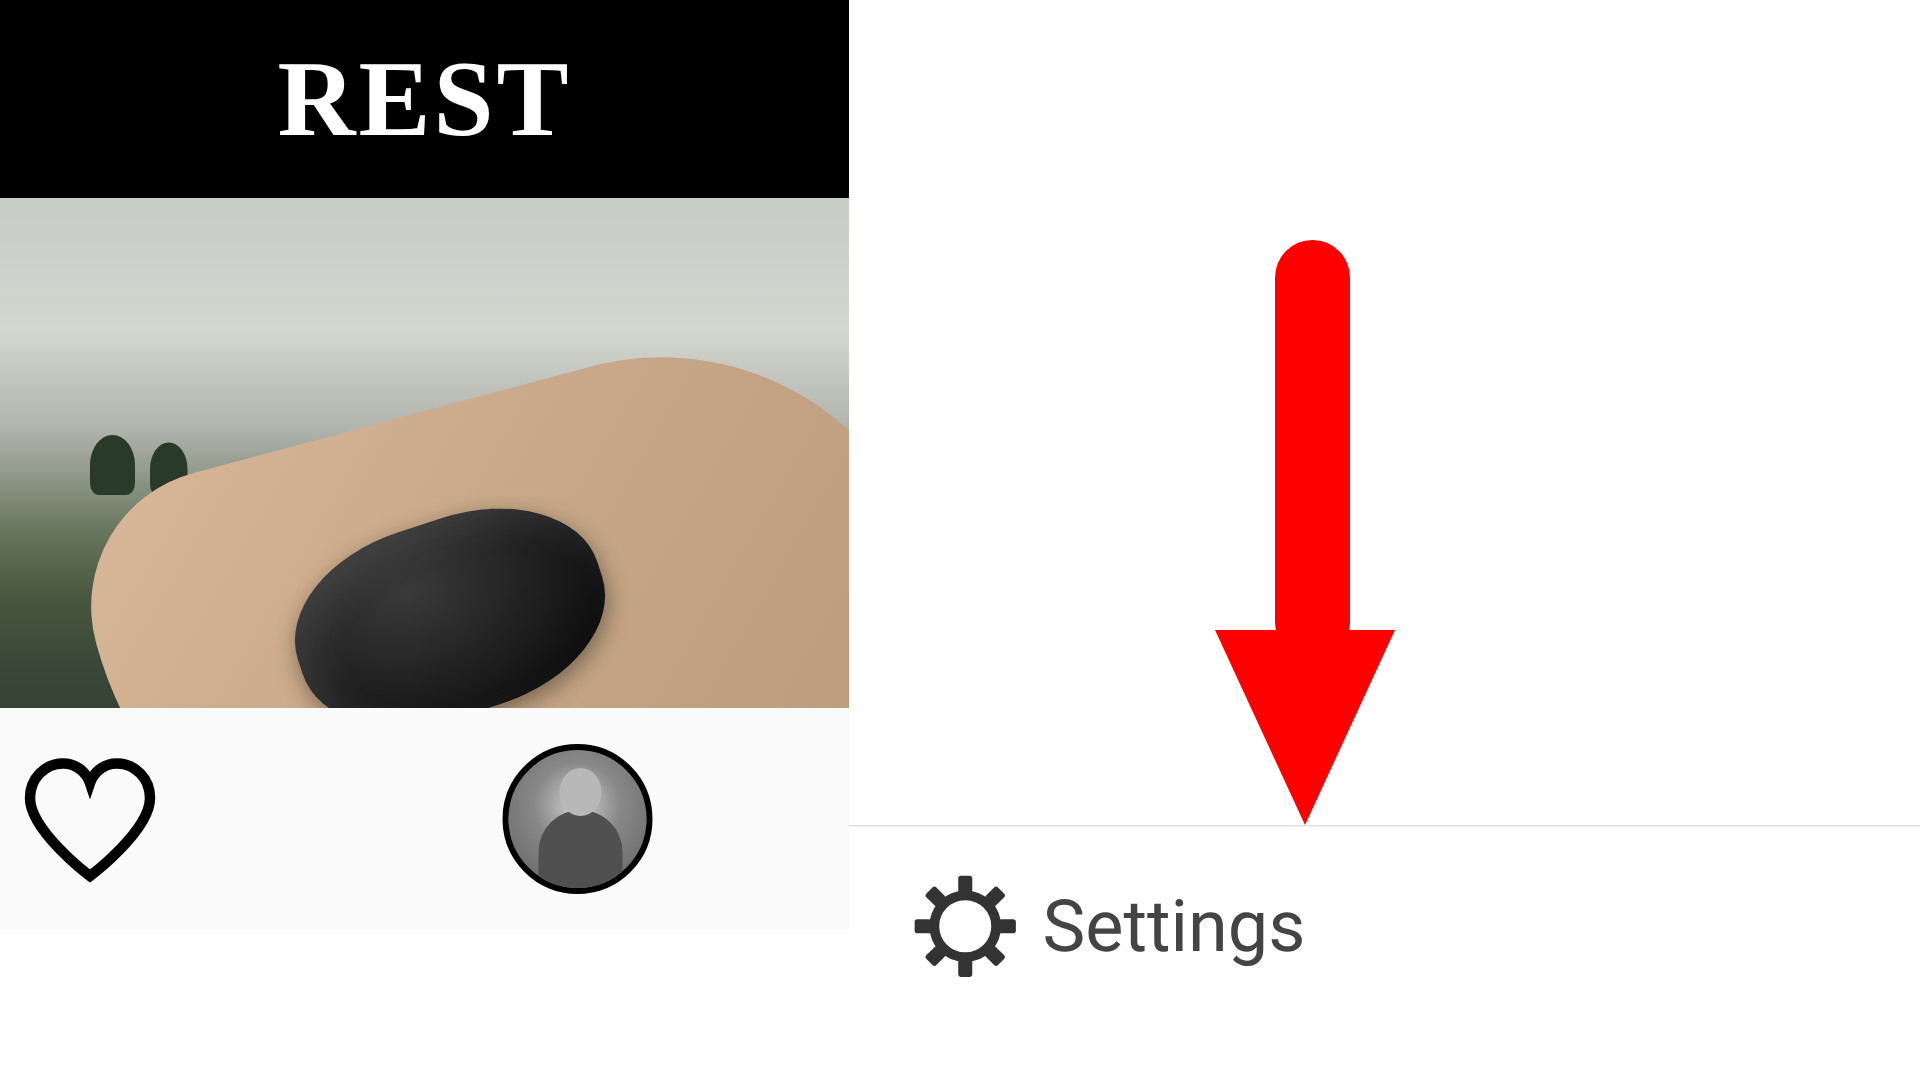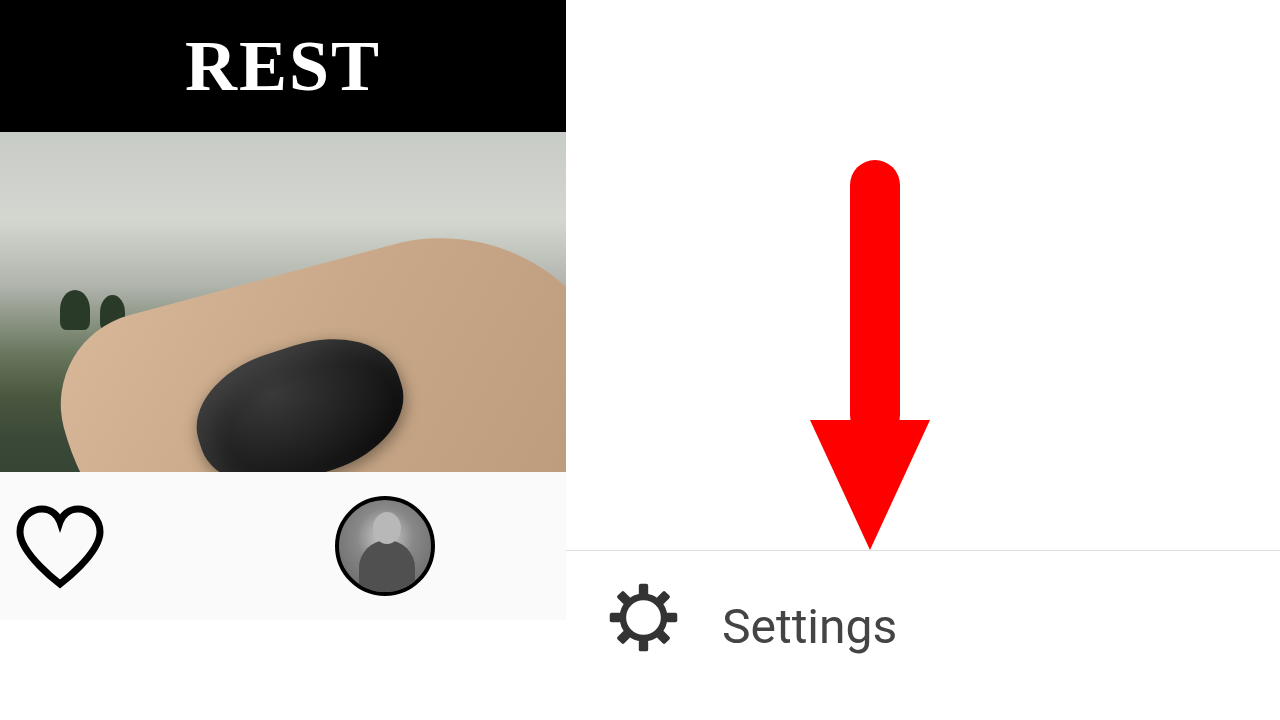--- a/index.html
+++ b/index.html
@@ -140,22 +140,22 @@
       top: 550px;
       width: 714px;
       height: 1px;
       background: #e0e0e0;
     }
     .settings-row {
       position: absolute;
       left: 606px;
       top: 580px;
       display: flex;
-      align-items: flex-end;
-      gap: 41px;
+      align-items: center;
+      gap: 14px;
     }
     .gear-icon {
       width: 75px;
       height: 75px;
     }
     .settings-text {
       font-size: 48px;
       color: #444444;
       font-weight: 400;
     }

